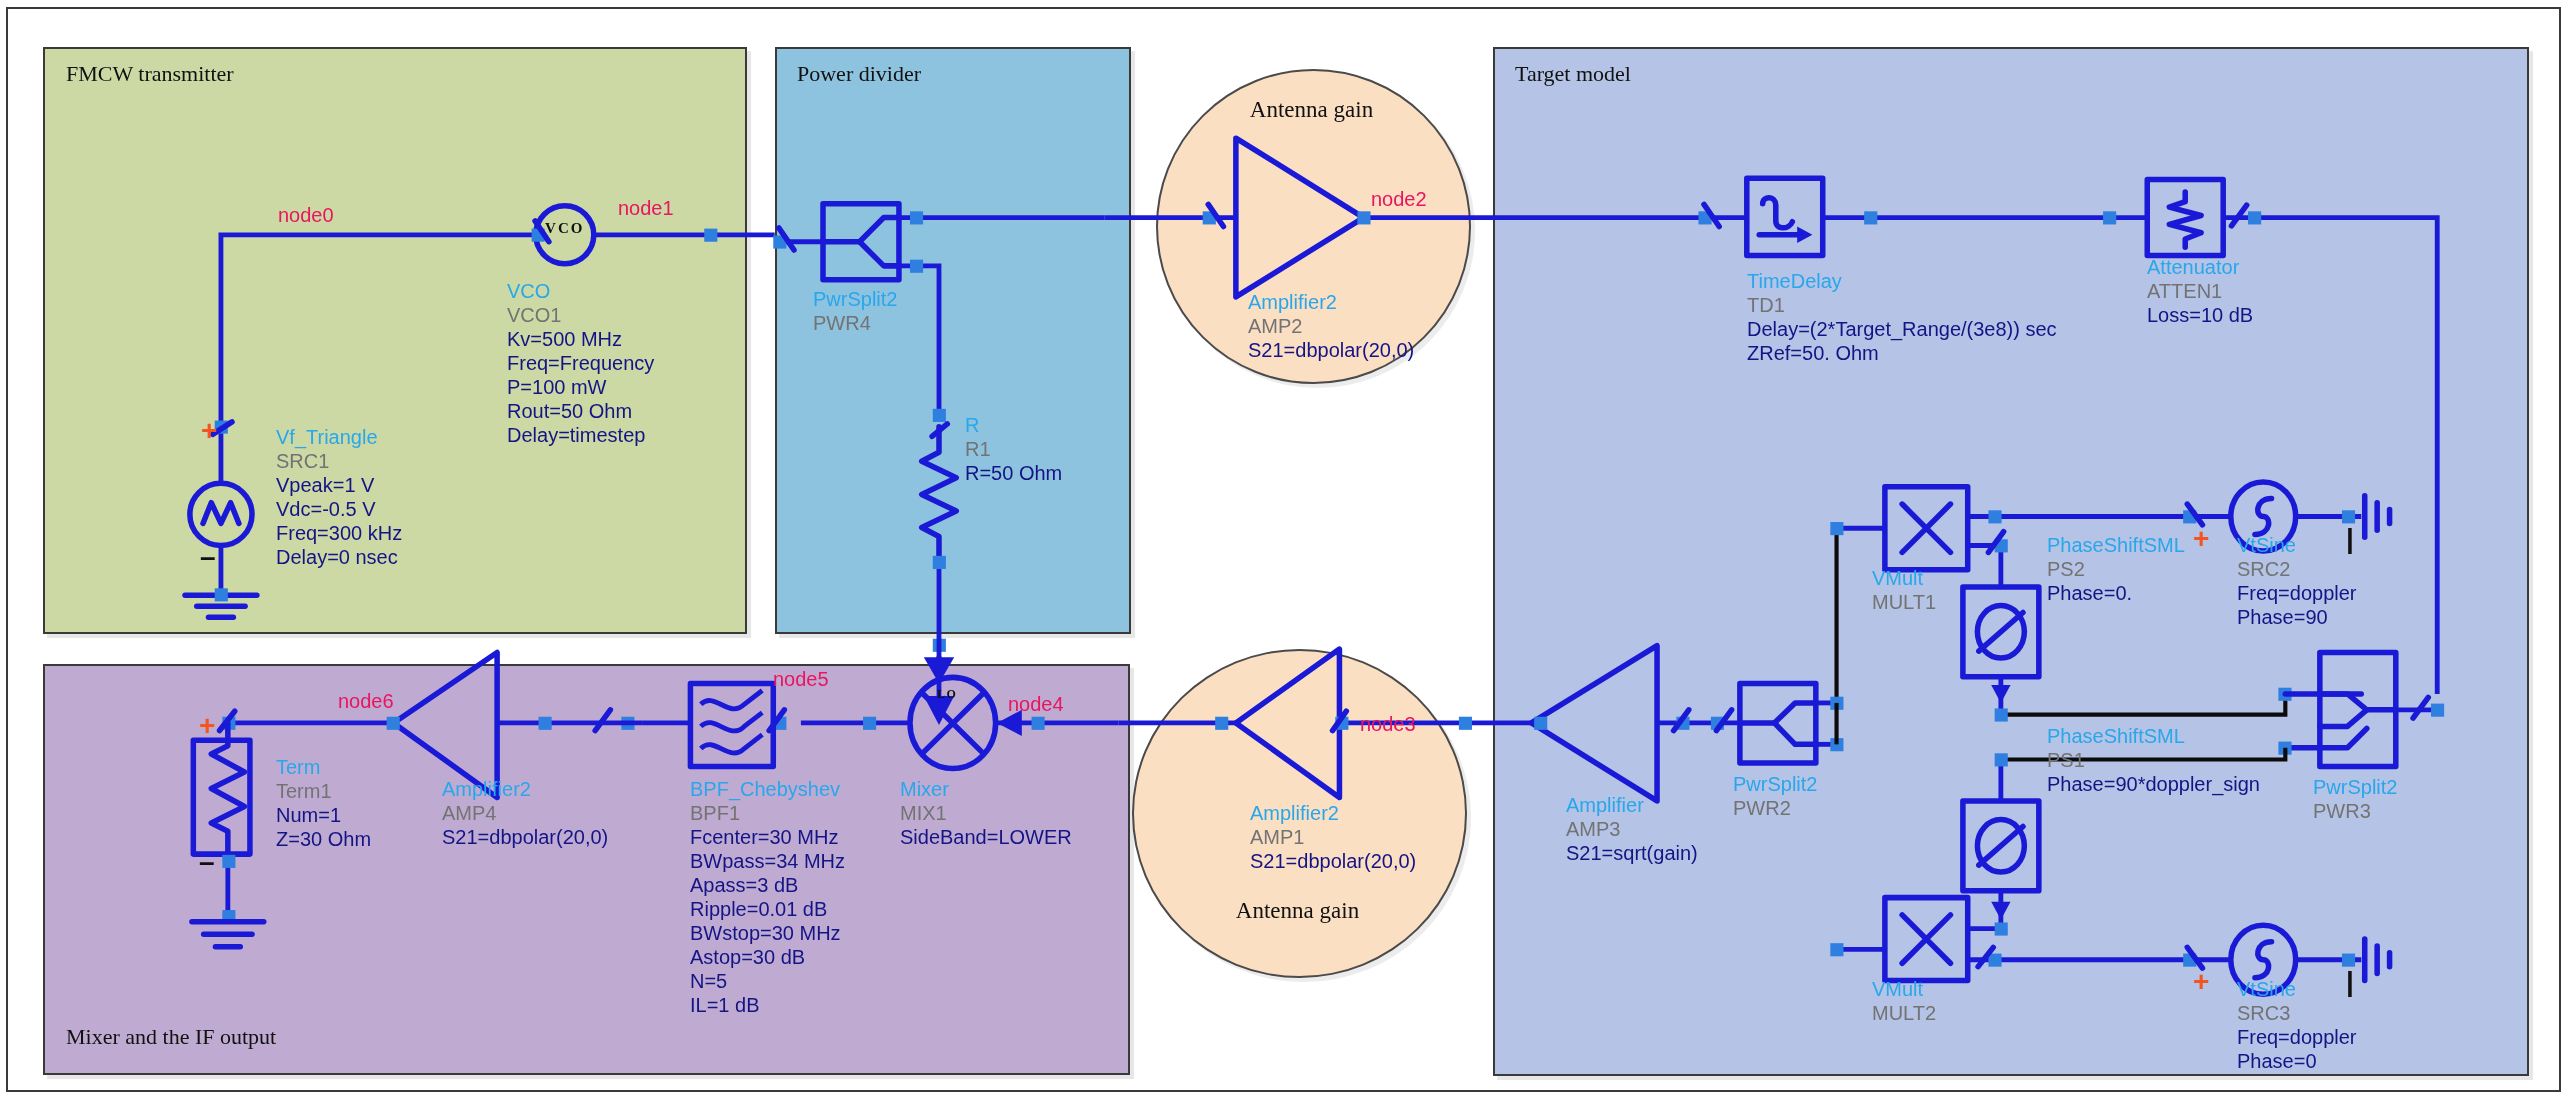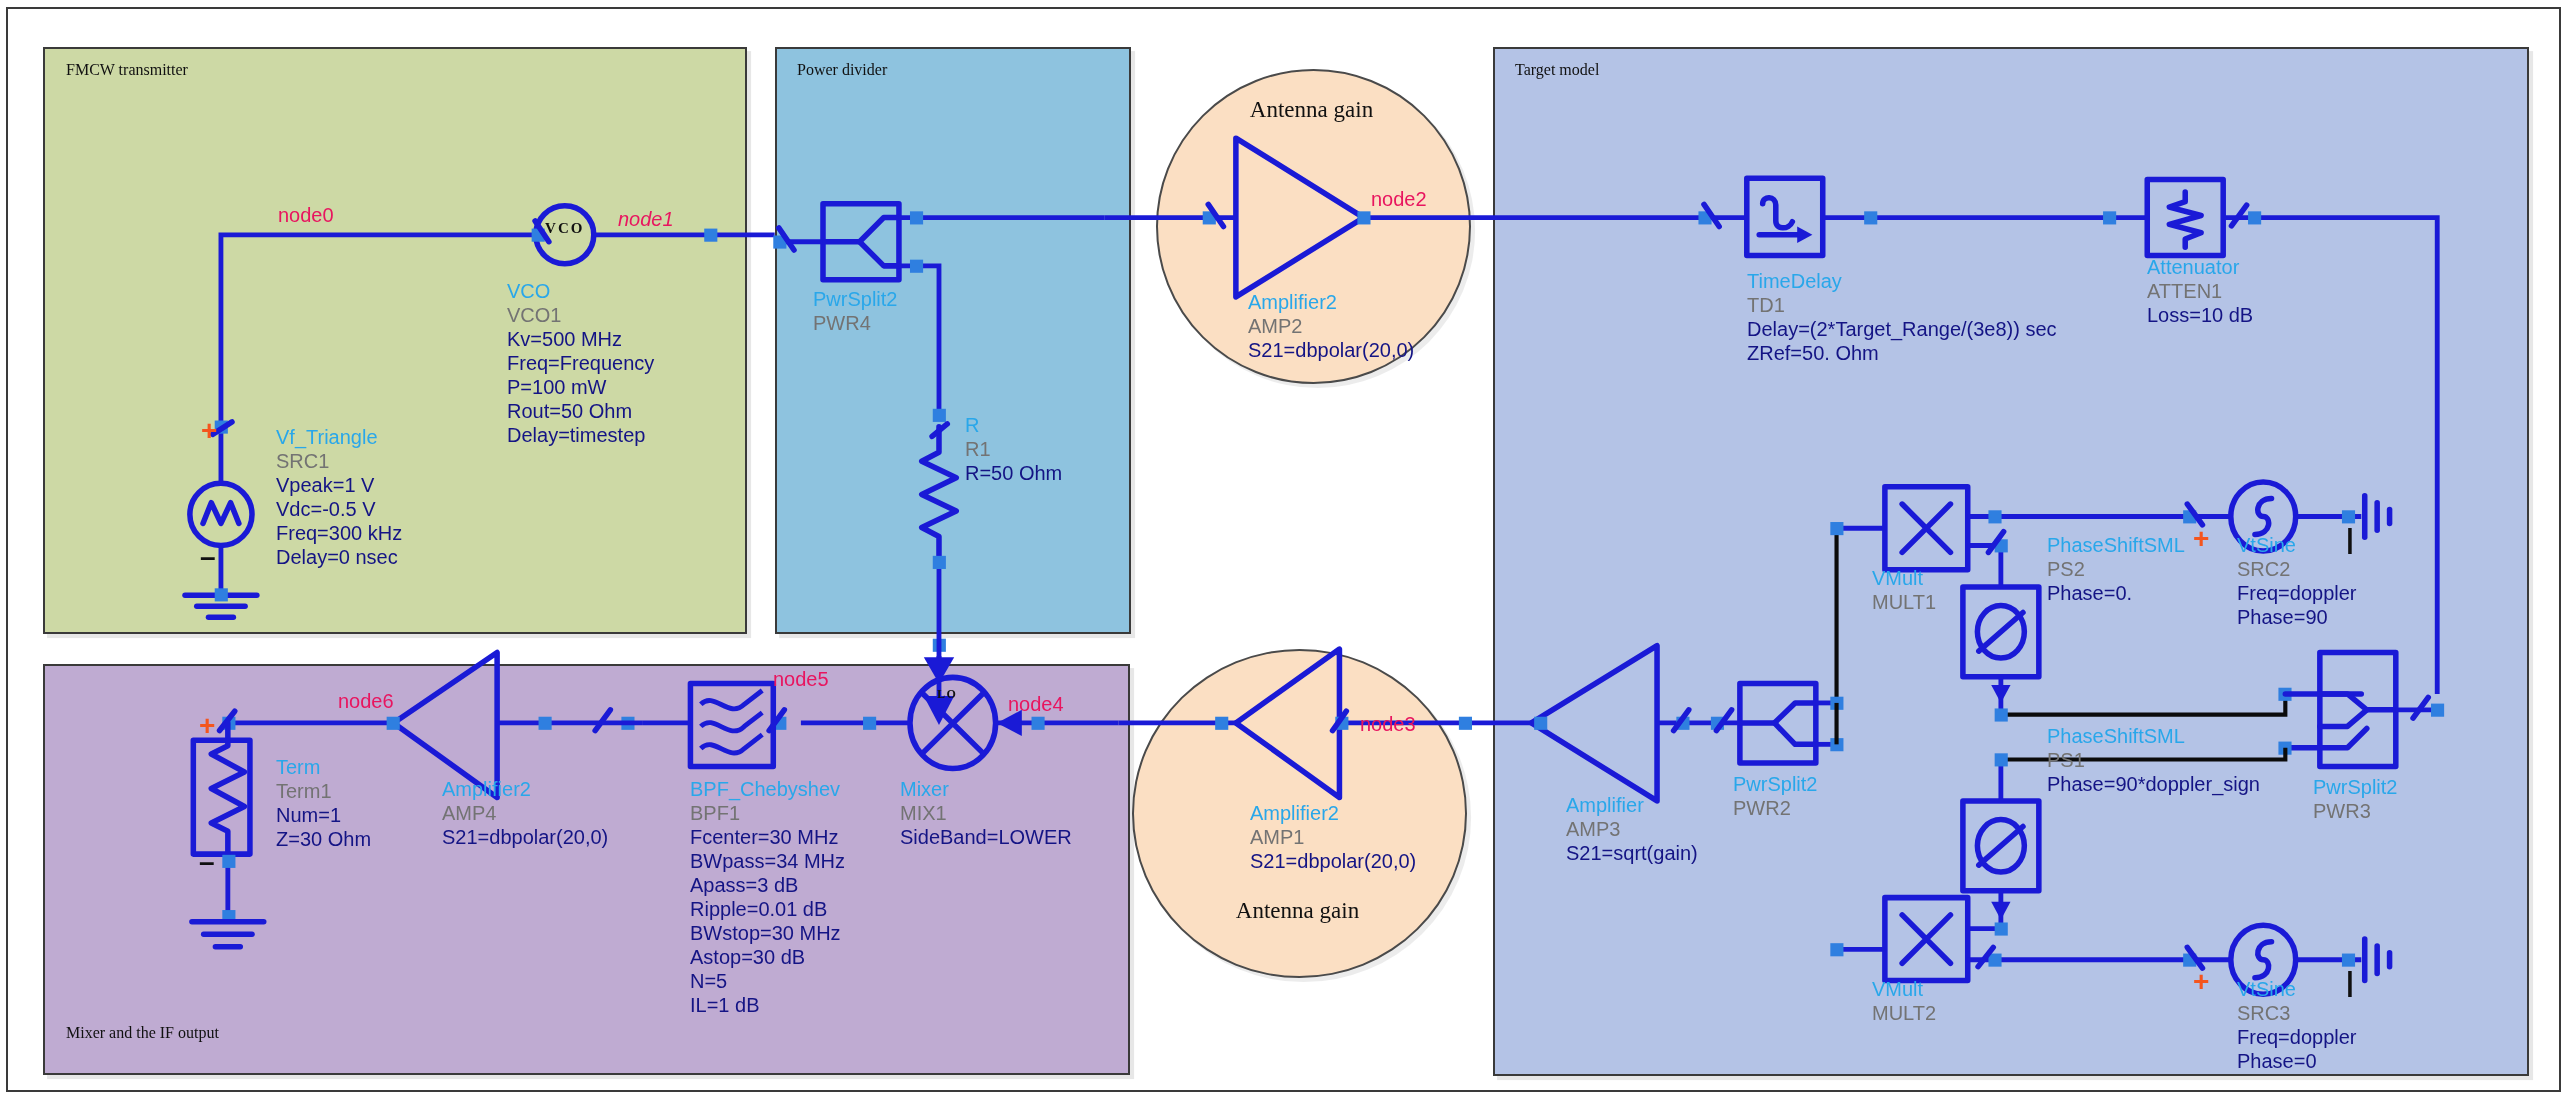--- a/index.html
+++ b/index.html
@@ -6,21 +6,21 @@
   html,body{margin:0;padding:0;background:#ffffff;}
   body{font-family:"Liberation Sans", sans-serif;}
   #stage{position:relative;width:2576px;height:1120px;background:#ffffff;overflow:hidden;}
 
   
   .page-frame{position:absolute;left:5.5px;top:7px;width:2555px;height:1085px;border:2.1px solid #3a3a3a;background:#ffffff;box-sizing:border-box;}
 
   
   .grp{position:absolute;border:2.1px solid #3a3a3a;box-sizing:border-box;
        box-shadow:4.1px 4.1px 0 rgba(120,120,120,0.18);}
-  .grp-title{position:absolute;font-family:"Liberation Serif", serif;font-size:16px;color:#111;white-space:nowrap;}
+  .grp-title{position:absolute;font-family:"Liberation Serif", serif;font-size:22px;color:#111;white-space:nowrap;}
 
   
   .ell{position:absolute;border:2.1px solid #4a4a4a;border-radius:50%;background:#fbdfc3;
        box-shadow:4.1px 4.1px 0 rgba(120,120,120,0.14);}
   .ell-title{position:absolute;font-family:"Liberation Serif", serif;font-size:23px;color:#111;white-space:nowrap;text-align:center;}
 
   
   #wires{position:absolute;left:0;top:0;width:2576px;height:1120px;pointer-events:none;}
 
   
@@ -289,21 +289,21 @@
   <div class="plus" style="left:201px;top:417px;">+</div>
   <div class="minus" style="left:200px;top:543px;">–</div>
   <div class="plus" style="left:199px;top:712px;">+</div>
   <div class="minus" style="left:199px;top:848px;">–</div>
   <div class="plus" style="left:2193px;top:525px;">+</div>
   <div class="minus" style="left:2346px;top:525px;">|</div>
   <div class="plus" style="left:2193px;top:968px;">+</div>
   <div class="minus" style="left:2346px;top:968px;">|</div>
 
   <div class="node" style="left:278px;top:204px;">node0</div>
-  <div class="node" style="left:618px;top:208px;font-style:italic;">node1</div>
+  <div class="node" style="left:618px;top:197px;">node1</div>
   <div class="node" style="left:1371px;top:188px;">node2</div>
   <div class="node" style="left:1360px;top:693px;margin-top:20px;">node3</div>
   <div class="node" style="left:1008px;top:693px;">node4</div>
   <div class="node" style="left:773px;top:668px;">node5</div>
   <div class="node" style="left:338px;top:690px;">node6</div>
 
   <div class="lbl" style="left:276px;top:425px;">
     <div class="t">Vf_Triangle</div>
     <div class="i">SRC1</div>
     <div class="p">Vpeak=1 V</div>

